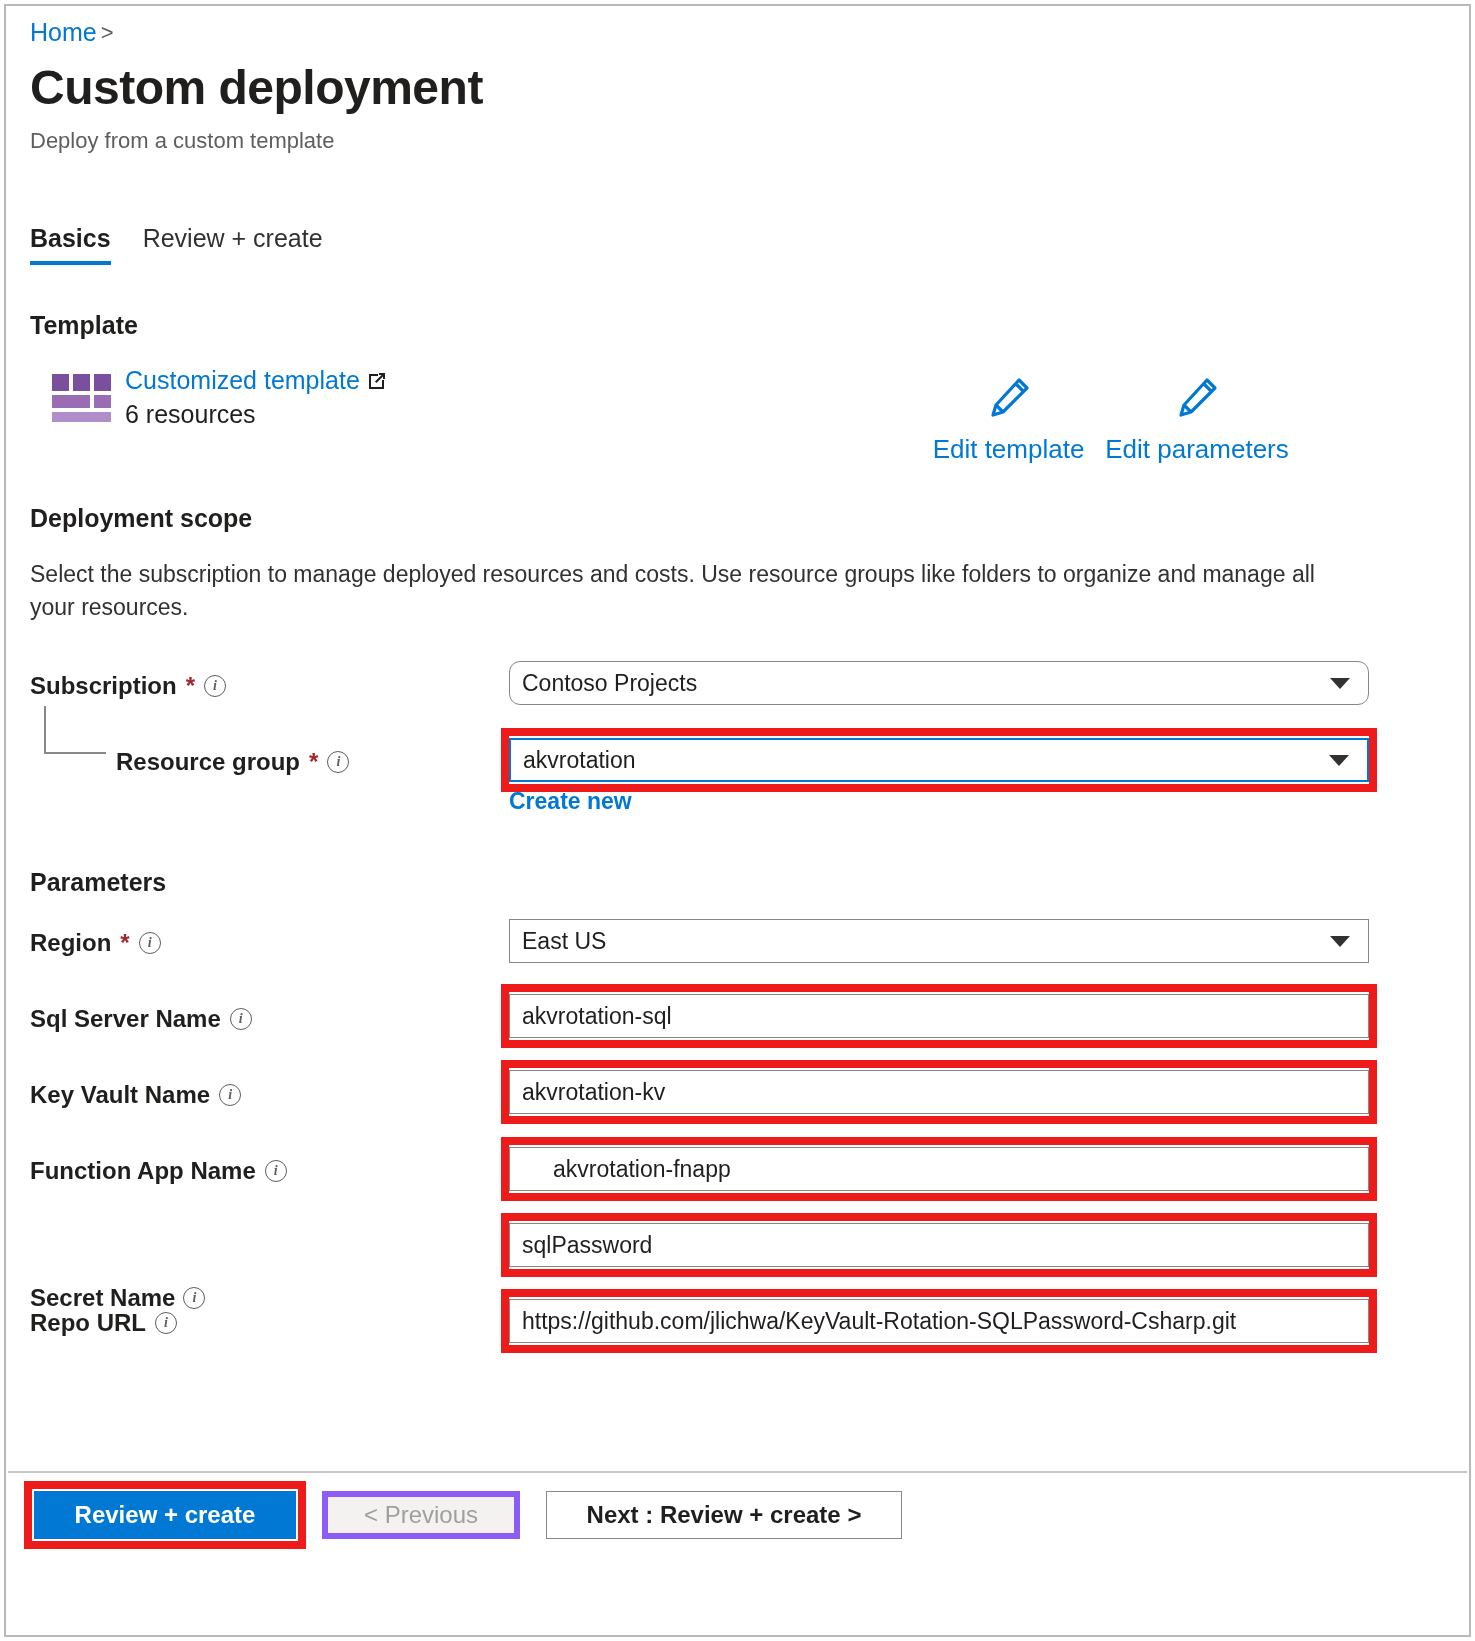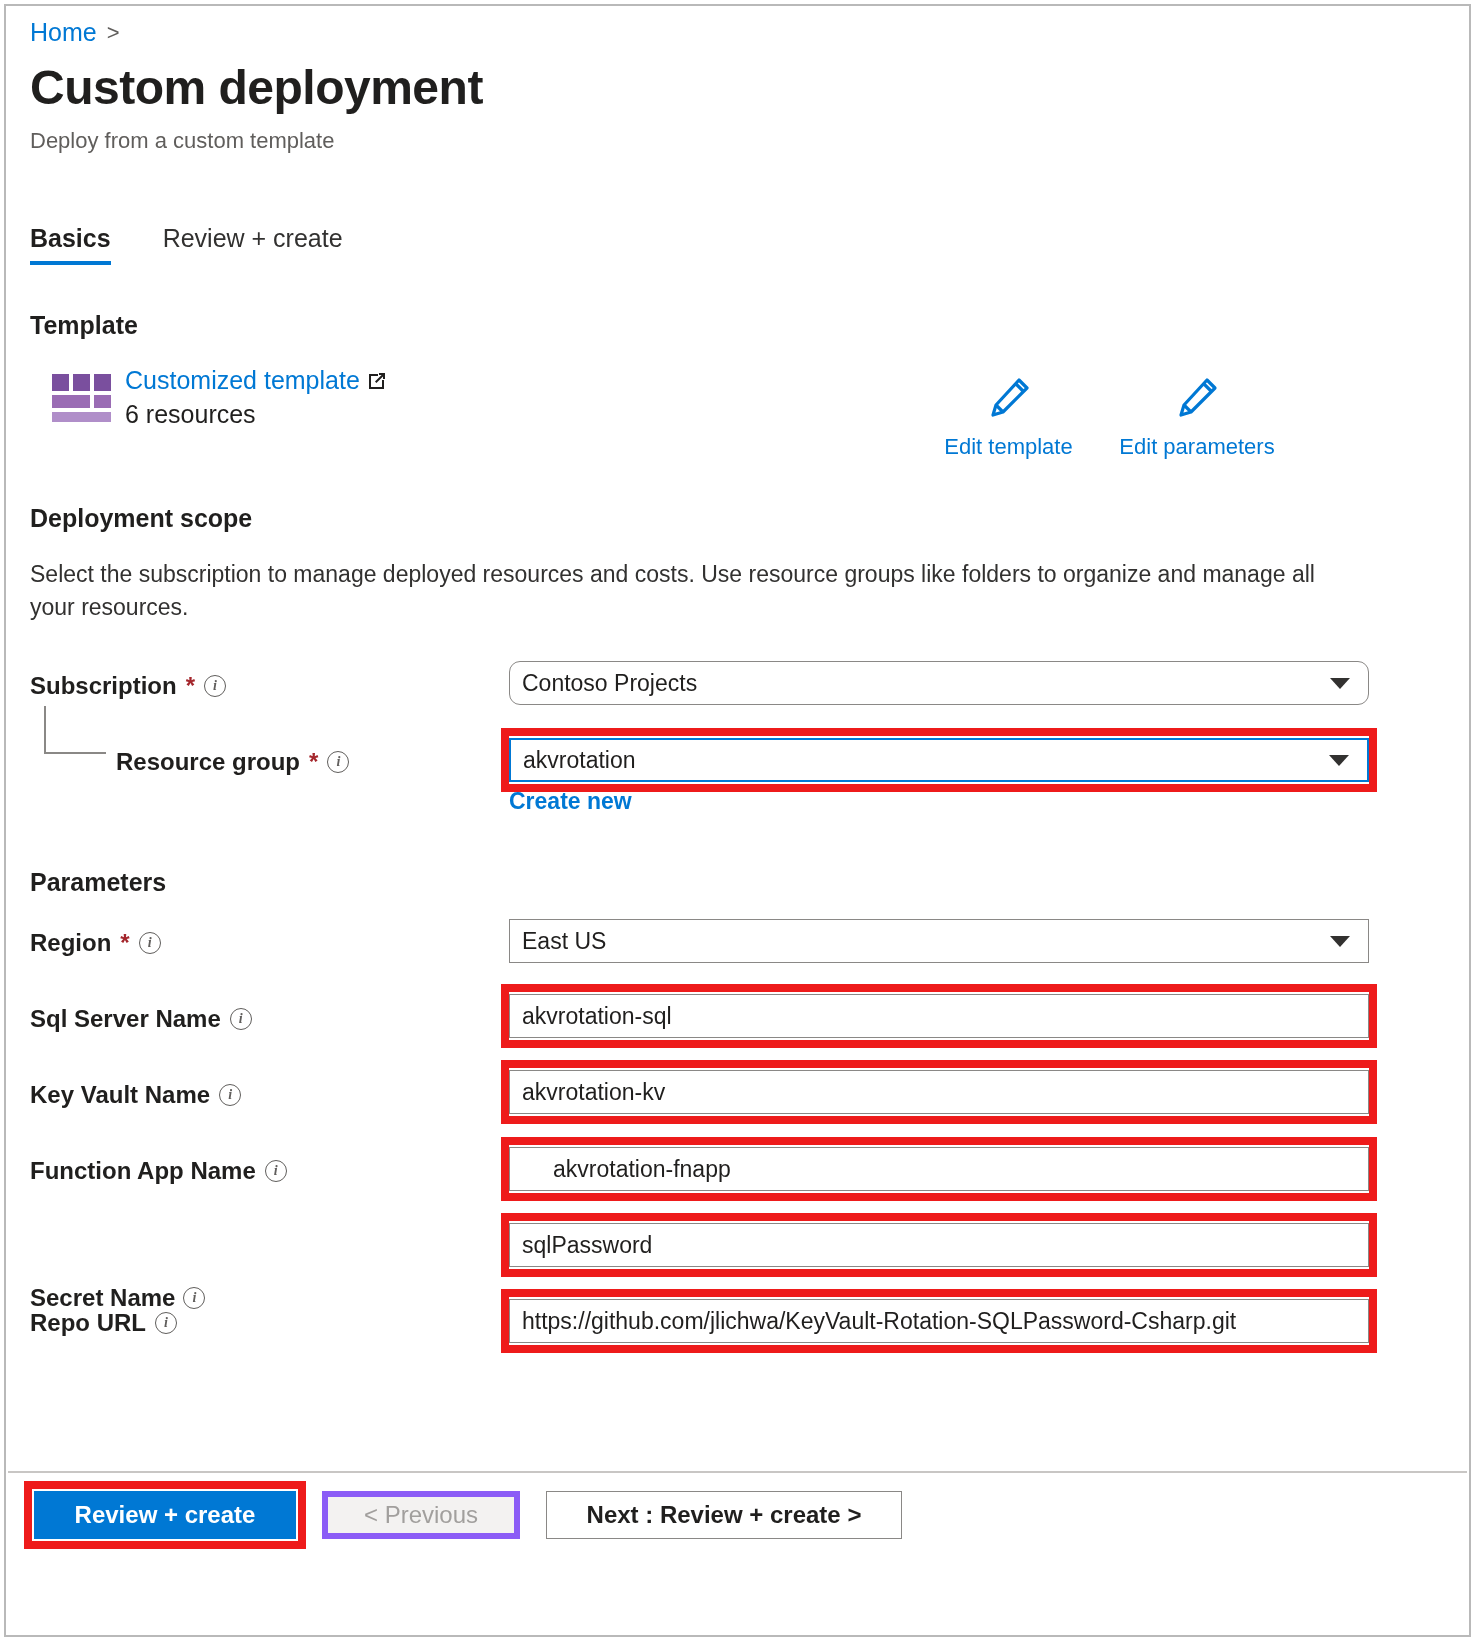--- a/index.html
+++ b/index.html
@@ -19,21 +19,21 @@
     left: 4px; top: 4px;
     width: 1467px; height: 1633px;
     background: #ffffff;
     border: 2px solid #b9b9b9;
   }
 
   
   #breadcrumb {
     position: absolute;
     left: 24px; top: 12px;
-    display: flex; align-items: center; gap: 10px;
+    display: flex; align-items: center; gap: 4px;
     font-size: 25px;
   }
   #breadcrumb .crumb-link { color: #0078d4; cursor: pointer; }
   #breadcrumb .crumb-sep { color: #605e5c; font-size: 22px; font-weight: 300; }
 
   
   #page-title {
     position: absolute;
     left: 24px; top: 56px;
     font-size: 48px;
@@ -47,21 +47,21 @@
     position: absolute;
     left: 24px; top: 122px;
     font-size: 22px;
     color: #605e5c;
   }
 
   
   #tabs {
     position: absolute;
     left: 24px; top: 218px;
-    display: flex; gap: 52px;
+    display: flex; gap: 32px;
     font-size: 25px;
   }
   #tabs .tab { position: relative; padding-bottom: 12px; cursor: pointer; color: #323130; }
   #tabs .tab.selected { font-weight: 600; color: #201f1e; }
   #tabs .tab.selected::after {
     content: ""; position: absolute; left: 0; right: 0; bottom: 0;
     height: 4px; background: #0078d4;
   }
 
   
@@ -87,21 +87,21 @@
     display: flex; align-items: center; gap: 7px;
   }
   #template-resources {
     position: absolute; left: 119px; top: 394px;
     font-size: 25px; color: #201f1e;
   }
 
   .edit-action {
     position: absolute; top: 368px;
     display: flex; flex-direction: column; align-items: center;
-    color: #0078d4; cursor: pointer; font-size: 22px;
+    color: #0078d4; cursor: pointer; font-size: 26px;
   }
   #edit-template-action { left: 925px; width: 155px; }
   #edit-parameters-action { left: 1101px; width: 180px; }
   .edit-action .edit-label { margin-top: 12px; white-space: nowrap; }
 
   
   #scope-desc {
     position: absolute; left: 24px; top: 552px;
     width: 1290px;
     font-size: 23px; line-height: 1.45; color: #323130;

